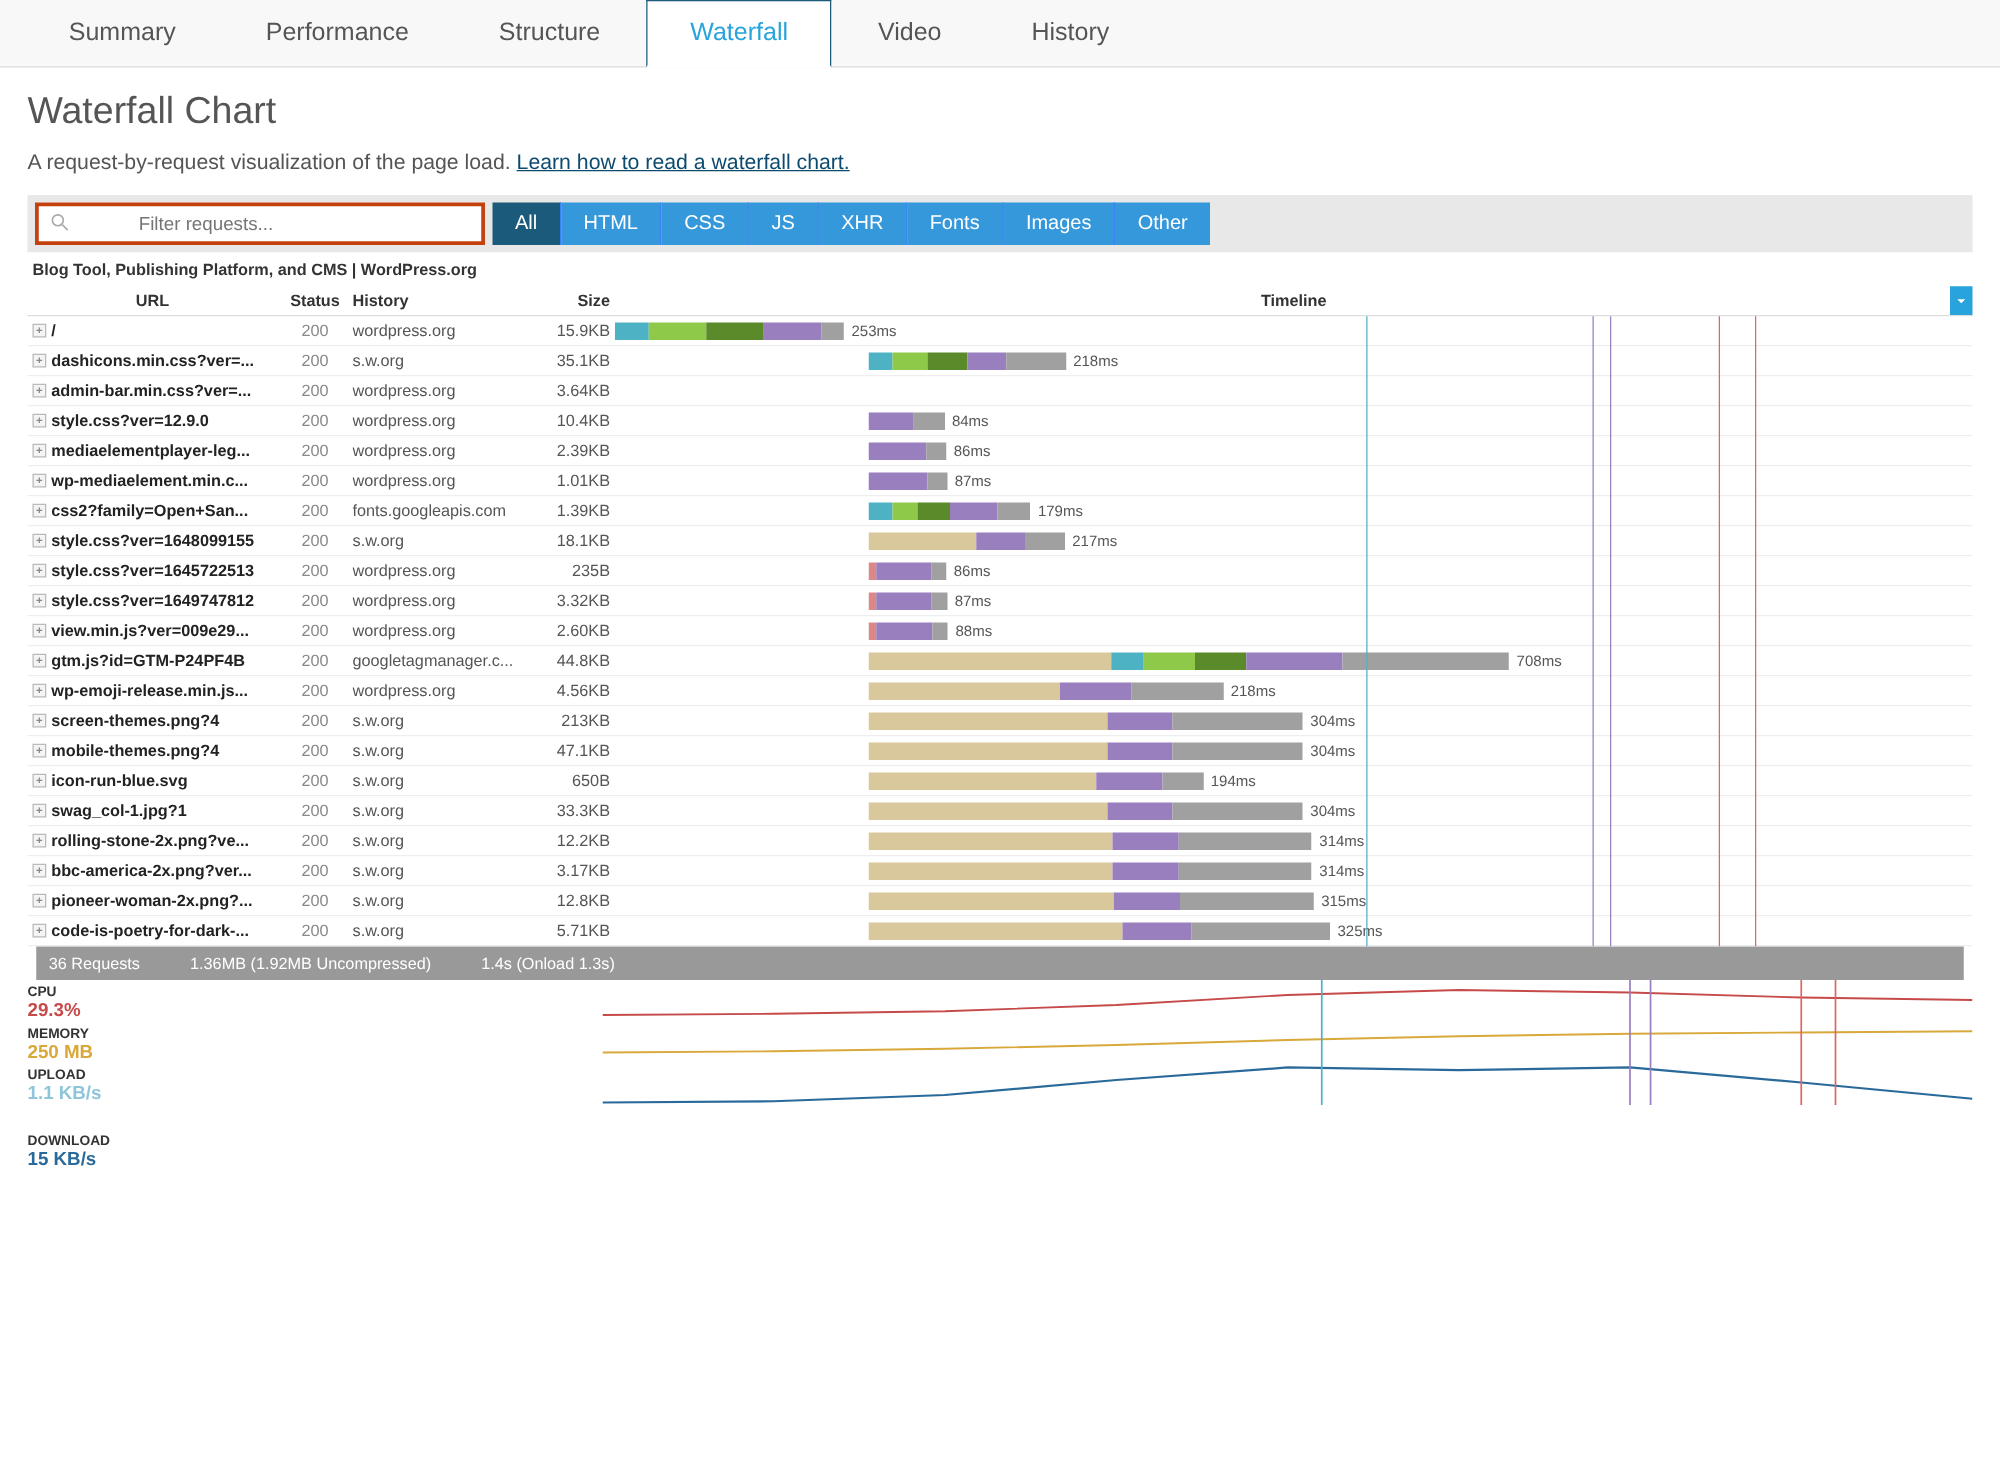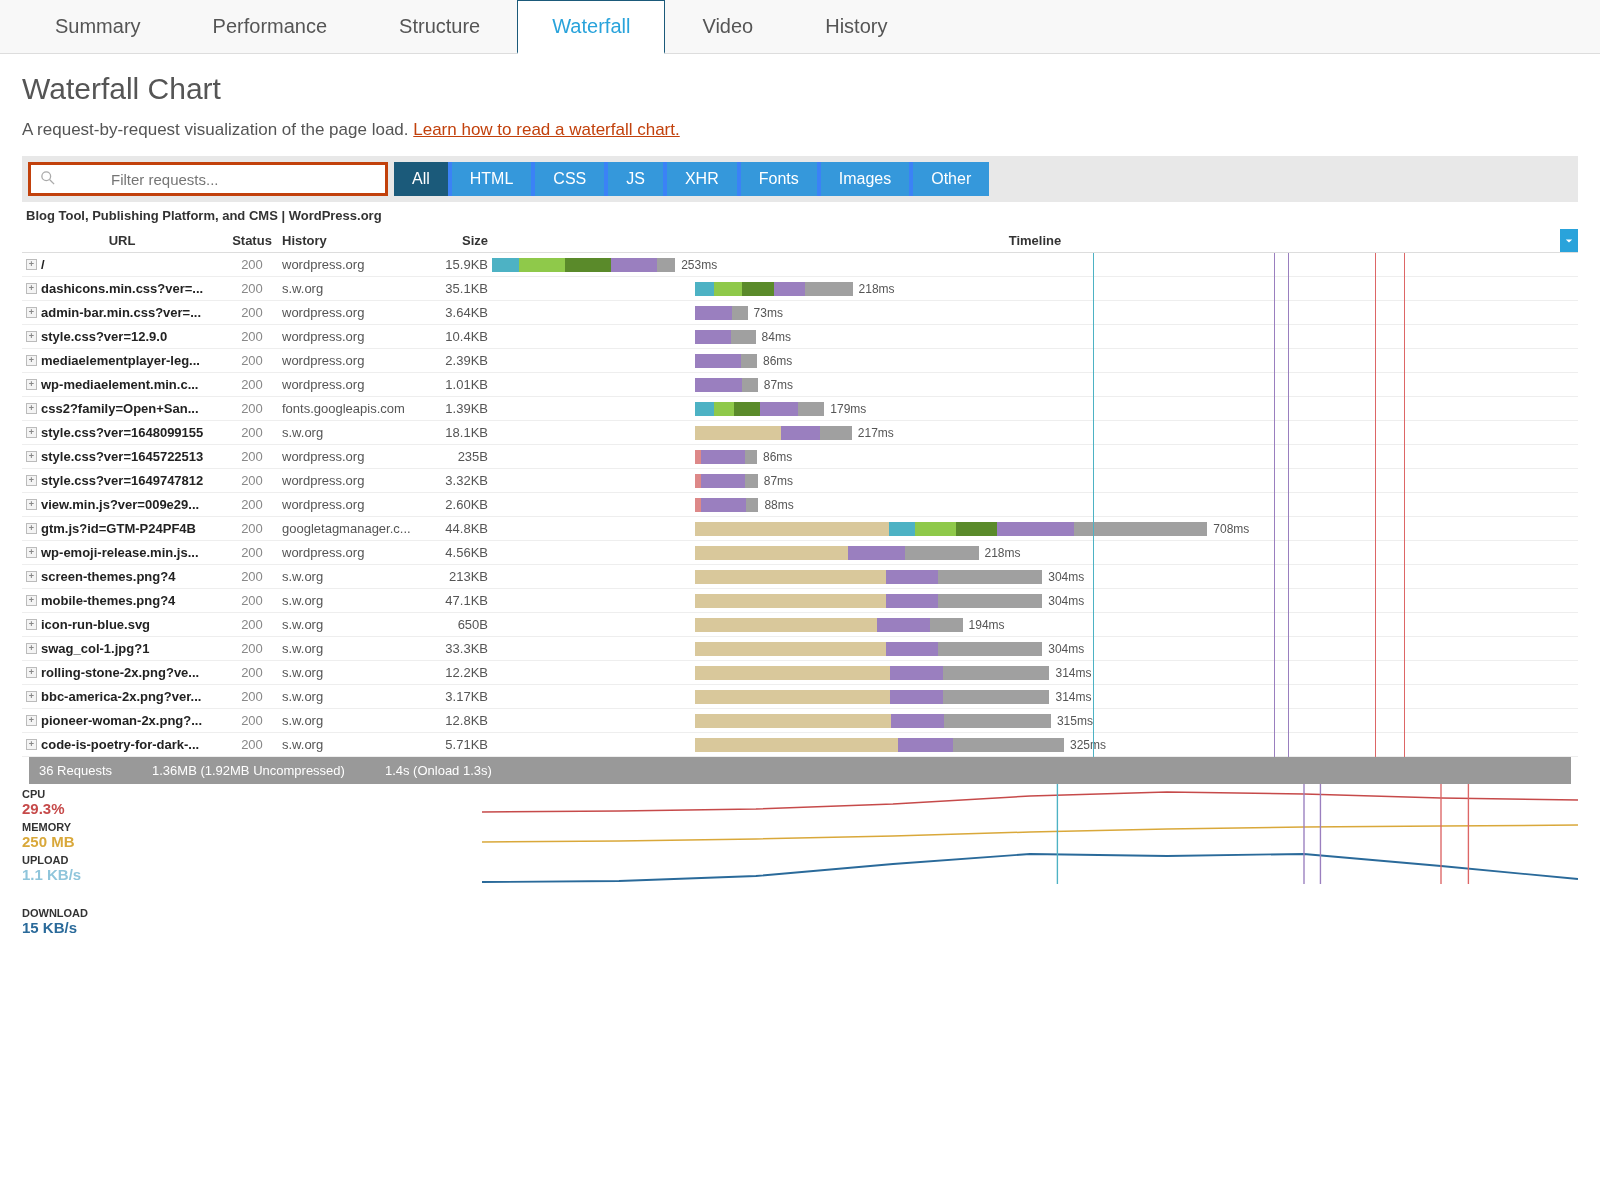--- a/index.html
+++ b/index.html
@@ -7,27 +7,27 @@
 .tabs { display: flex; border-bottom: 1px solid #ddd; background: #f8f8f8; padding: 0 20px; }
 .tab { padding: 14px 34px; color: #555; font-size: 20px; font-weight: 300; cursor: pointer; border: 1px solid transparent; border-bottom: none; margin-right: 2px; }
 .tab.active { color: #29a3db; border-color: #1b5a7a; background: #fff; margin-bottom: -1px; border-bottom: 2px solid #fff; }
 .header-row { display: flex; align-items: center; justify-content: space-between; padding: 18px 22px 8px; }
 .page-title { font-size: 30px; font-weight: 300; color: #555; }
 .header-buttons { display: flex; gap: 10px; }
 .btn { display: inline-flex; align-items: center; gap: 8px; padding: 10px 18px; font-size: 17px; border: none; cursor: pointer; color: #fff; }
 .btn-dark { background: #5a5a5a; }
 .btn-blue { background: #29a3db; }
 .subtitle { padding: 6px 22px 16px; font-size: 17px; color: #555; }
-.subtitle a { color: #c2410c; text-decoration: underline; }
+.subtitle a { color: #0c4a6e; text-decoration: underline; }
 .filter-bar { display: flex; background: #e8e8e8; padding: 6px; margin: 0 22px; align-items: stretch; gap: 6px; }
 .search-box { display: flex; align-items: center; background: #fff; border: 3px solid #c2410c; padding: 4px 10px; flex: 0 0 360px; gap: 48px; }
 .search-box svg { width: 14px; height: 14px; margin-right: 8px; fill: #aaa; }
 .search-box input { border: none; outline: none; font-size: 15px; flex: 1; color: #888; }
 .filter-btns { display: flex; }
-.filter-btn { background: #3598db; color: #fff; padding: 8px 18px; font-size: 16px; border-right: 4px solid #3b82f6; cursor: pointer; }
+.filter-btn { background: #3598db; color: #fff; padding: 8px 18px; font-size: 16px; border-right: 1px solid #3b82f6; cursor: pointer; }
 .filter-btn.active { background: #1b5a7a; }
 .filter-btn:last-child { border-right: none; }
 .waterfall-container { margin: 0 22px; background: #fff; position: relative; }
 .wf-pagetitle { font-weight: bold; font-size: 13px; padding: 6px 4px; }
 .wf-header { display: flex; font-weight: bold; font-size: 13px; border-bottom: 1px solid #ddd; position: relative; }
 .col-url { width: 200px; text-align: center; padding: 4px 0; }
 .col-status { width: 60px; text-align: center; padding: 4px 0; }
 .col-domain { width: 150px; padding: 4px 0; }
 .col-size { width: 60px; text-align: right; padding: 4px 4px; }
 .col-timeline { flex: 1; text-align: center; padding: 4px 0; position: relative; }
@@ -171,29 +171,20 @@
         </div>
       </div>
       <div class="wf-row">
         <div class="col-url">
           <span class="expand-icon">+</span>
           <span>admin-bar.min.css?ver=...</span>
         </div>
         <div class="col-status">200</div>
         <div class="col-domain">wordpress.org</div>
         <div class="col-size">3.64KB</div>
-        <div class="timeline-cell">
-          <div class="bar-container">
-            <div class="bar" style="left: 18.6667%; width: 4.86667%;">
-              <span class="seg wait" style="width: 70%;"></span>
-              <span class="seg receive" style="width: 30%;"></span>
-            </div>
-            <span class="bar-time" style="left: calc(23.5333% + 6px);">73ms</span>
-          </div>
-        </div>
       </div>
       <div class="wf-row">
         <div class="col-url">
           <span class="expand-icon">+</span>
           <span>style.css?ver=12.9.0</span>
         </div>
         <div class="col-status">200</div>
         <div class="col-domain">wordpress.org</div>
         <div class="col-size">10.4KB</div>
         <div class="timeline-cell">

